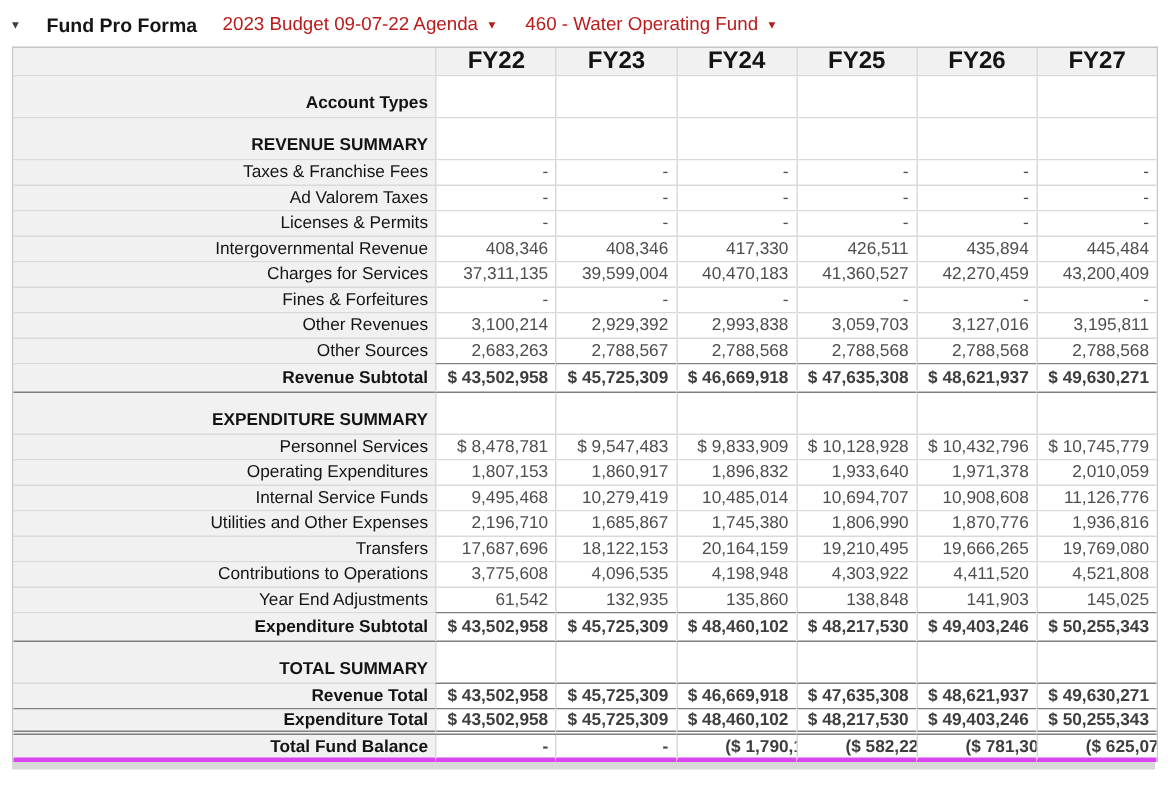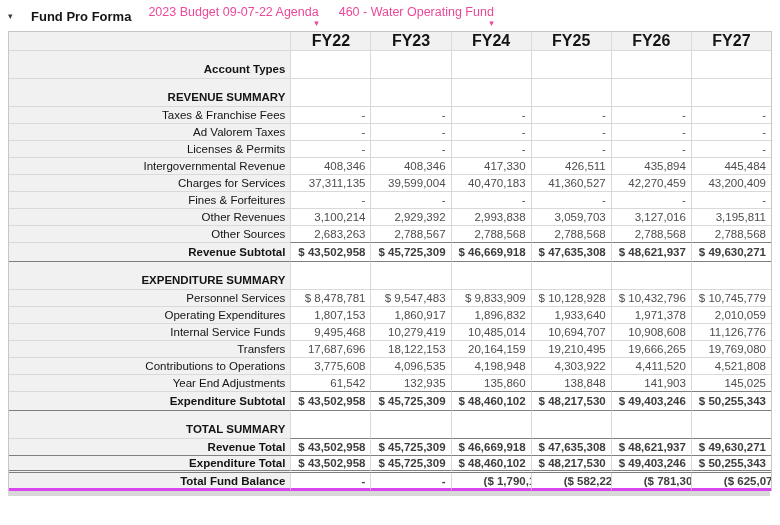--- a/index.html
+++ b/index.html
@@ -2,21 +2,21 @@
 <html><head>
 <meta charset="utf-8">
 <style>
   html,body{margin:0;padding:0;background:#ffffff;}
   body{width:780px;height:525px;font-family:"Liberation Sans",sans-serif;overflow:hidden;}
 
   
   .page-header{display:flex;align-items:center;padding:7px 8px 6px 8px;height:18px;}
   .collapse-caret{color:#3f3f3f;font-size:9px;width:14px;margin-right:9px;cursor:pointer;line-height:1;}
   .page-title{font-weight:bold;font-size:13px;color:#151515;margin-right:17px;white-space:nowrap;}
-  .dropdown{display:flex;align-items:flex-end;color:#ec4899;font-size:12.5px;margin-right:20px;cursor:pointer;white-space:nowrap;flex-direction:column;}
+  .dropdown{display:flex;align-items:center;color:#b91c1c;font-size:12.5px;margin-right:20px;cursor:pointer;white-space:nowrap;}
   .dropdown .caret{font-size:9px;margin-left:7px;line-height:1;}
 
   
   .table-wrap{margin:0 8px;width:762px;border:1px solid #c6c6c6;border-bottom:none;}
   table{border-collapse:separate;border-spacing:0;width:762px;table-layout:fixed;font-size:11.5px;}
   col.lblcol{width:281px;}
   col.valcol{width:80px;}
   th{padding:0 5px;box-sizing:border-box;}
   th.corner{background:#f1f1f1;border-bottom:1px solid #d9d9d9;height:19px;}
   th.fy{background:#f1f1f1;border-bottom:1px solid #d9d9d9;border-left:1px solid #d9d9d9;
@@ -210,20 +210,29 @@
         <tr class="r-item">
           <td class="lbl">Internal Service Funds</td>
           <td class="val">9,495,468</td>
           <td class="val">10,279,419</td>
           <td class="val">10,485,014</td>
           <td class="val">10,694,707</td>
           <td class="val">10,908,608</td>
           <td class="val">11,126,776</td>
         </tr>
         <tr class="r-item">
+          <td class="lbl">Utilities and Other Expenses</td>
+          <td class="val">2,196,710</td>
+          <td class="val">1,685,867</td>
+          <td class="val">1,745,380</td>
+          <td class="val">1,806,990</td>
+          <td class="val">1,870,776</td>
+          <td class="val">1,936,816</td>
+        </tr>
+        <tr class="r-item">
           <td class="lbl">Transfers</td>
           <td class="val">17,687,696</td>
           <td class="val">18,122,153</td>
           <td class="val">20,164,159</td>
           <td class="val">19,210,495</td>
           <td class="val">19,666,265</td>
           <td class="val">19,769,080</td>
         </tr>
         <tr class="r-item">
           <td class="lbl">Contributions to Operations</td>

